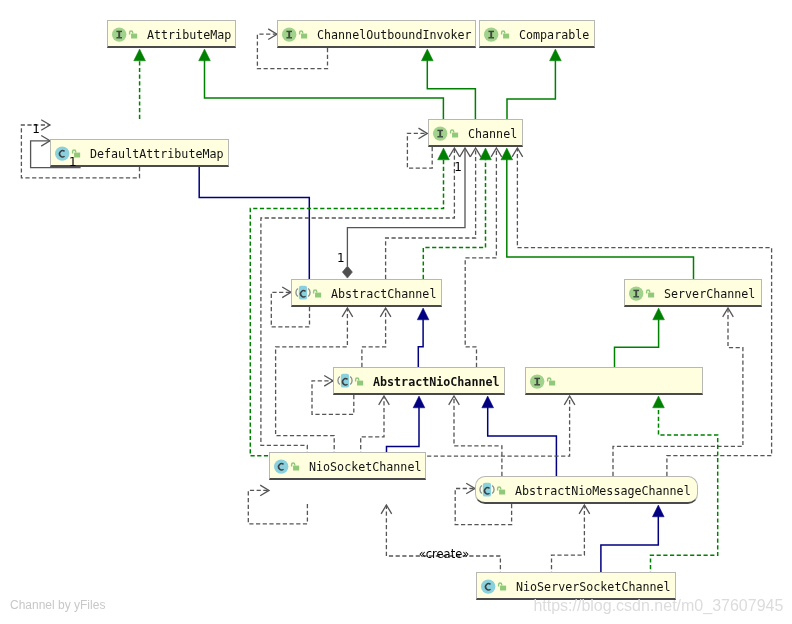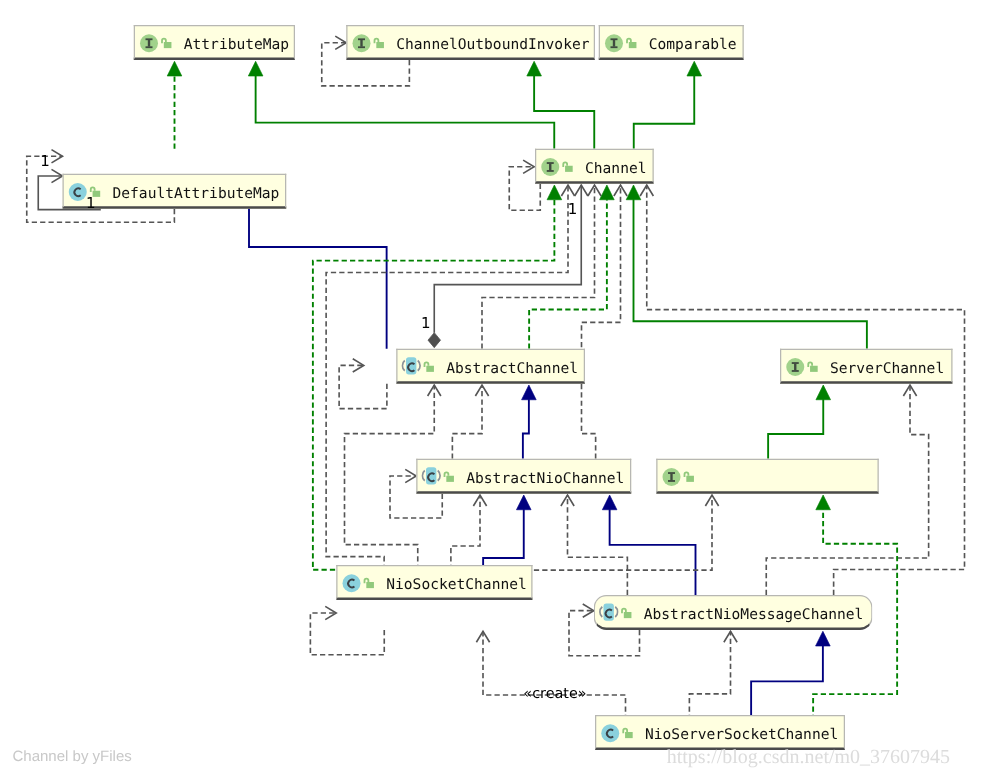--- a/index.html
+++ b/index.html
@@ -8,21 +8,21 @@
        font-family:"DejaVu Sans",sans-serif;
        -webkit-font-smoothing:antialiased;}
   #diagram{position:relative;width:792px;height:624px;}
   svg#edges{position:absolute;left:0;top:0;width:792px;height:624px;}
   .node{position:absolute;box-sizing:border-box;background:#ffffe0;
         border:1px solid #b7b7b3;border-bottom:2px solid #4a4a4a;height:28px;text-align:right;}
   .node .ic{position:absolute;top:0;}
   .node .nm{position:absolute;left:39px;top:0;height:28px;line-height:28px;
             font-family:"DejaVu Sans Mono",monospace;font-size:11.68px;
             color:#121212;white-space:nowrap;letter-spacing:0;}
-  .wm{position:absolute;color:#dcdcdc;font-family:Liberation Serif, serif;white-space:nowrap;}
+  .wm{position:absolute;color:#dcdcdc;font-family:Liberation Sans, sans-serif;white-space:nowrap;}
   .yf{position:absolute;color:#c8c8c8;font-family:"Liberation Sans",sans-serif;font-size:12px;}
   .elabel{position:absolute;font-family:"DejaVu Sans",sans-serif;font-size:12px;color:#000;line-height:1;}
 </style>
 </head>
 <body>
 
 <div id="diagram">
   <svg id="edges" viewBox="0 0 792 624">
       <g>
         <polyline points="139.6,119 139.6,60.328" fill="none" stroke="#008000" stroke-width="1.5" stroke-dasharray="4.2,2.5"></polyline>
@@ -232,21 +232,21 @@
               <rect x="7.25" y="10.9" width="1.9" height="5.4"></rect>
               <rect x="5.4" y="16.05" width="5.6" height="1.45"></rect>
             </g>
           </svg></span>
         <span class="ic" style="left:20px"><svg width="11" height="28" viewBox="0 0 11 28">
             <path d="M1.6 13.5 v-2.0 a1.55 1.55 0 0 1 3.1 0 v1.05" fill="none" stroke="#91c97b" stroke-width="1.45"></path>
             <rect x="3.05" y="12.6" width="6.1" height="4.9" fill="#91c97b"></rect>
           </svg></span>
         <span class="nm">Channel</span>
       </div>
-      <div class="node" style="left: 291px; top: 279px; width: 151px; margin-left: 26px;">
+      <div class="node" style="left: 291px; top: 279px; width: 151px;">
         <span class="ic" style="left:3px"><svg width="16" height="28" viewBox="0 0 16 28">
             <path d="M2.8 8.4 A5.4 5.4 0 0 0 2.8 16.6" fill="none" stroke="#8b9198" stroke-width="1.35"></path>
             <path d="M13.2 8.4 A5.4 5.4 0 0 1 13.2 16.6" fill="none" stroke="#8b9198" stroke-width="1.35"></path>
             <rect x="3.8" y="5.8" width="8.3" height="13.8" rx="2.2" fill="#8ad1dd"></rect>
             <path d="M10.55 11.35 A3.1 3.1 0 1 0 10.55 16.25" fill="none" stroke="#3a4146" stroke-width="1.55"></path>
           </svg></span>
         <span class="ic" style="left:20px"><svg width="11" height="28" viewBox="0 0 11 28">
             <path d="M1.6 13.5 v-2.0 a1.55 1.55 0 0 1 3.1 0 v1.05" fill="none" stroke="#91c97b" stroke-width="1.45"></path>
             <rect x="3.05" y="12.6" width="6.1" height="4.9" fill="#91c97b"></rect>
           </svg></span>
@@ -260,21 +260,21 @@
               <rect x="7.25" y="10.9" width="1.9" height="5.4"></rect>
               <rect x="5.4" y="16.05" width="5.6" height="1.45"></rect>
             </g>
           </svg></span>
         <span class="ic" style="left:20px"><svg width="11" height="28" viewBox="0 0 11 28">
             <path d="M1.6 13.5 v-2.0 a1.55 1.55 0 0 1 3.1 0 v1.05" fill="none" stroke="#91c97b" stroke-width="1.45"></path>
             <rect x="3.05" y="12.6" width="6.1" height="4.9" fill="#91c97b"></rect>
           </svg></span>
         <span class="nm">ServerChannel</span>
       </div>
-      <div class="node" style="left: 333px; top: 367px; width: 172px;">
+      <div class="node" style="left: 333px; top: 367px; width: 172px; font-weight: bold;">
         <span class="ic" style="left:3px"><svg width="16" height="28" viewBox="0 0 16 28">
             <path d="M2.8 8.4 A5.4 5.4 0 0 0 2.8 16.6" fill="none" stroke="#8b9198" stroke-width="1.35"></path>
             <path d="M13.2 8.4 A5.4 5.4 0 0 1 13.2 16.6" fill="none" stroke="#8b9198" stroke-width="1.35"></path>
             <rect x="3.8" y="5.8" width="8.3" height="13.8" rx="2.2" fill="#8ad1dd"></rect>
             <path d="M10.55 11.35 A3.1 3.1 0 1 0 10.55 16.25" fill="none" stroke="#3a4146" stroke-width="1.55"></path>
           </svg></span>
         <span class="ic" style="left:20px"><svg width="11" height="28" viewBox="0 0 11 28">
             <path d="M1.6 13.5 v-2.0 a1.55 1.55 0 0 1 3.1 0 v1.05" fill="none" stroke="#91c97b" stroke-width="1.45"></path>
             <rect x="3.05" y="12.6" width="6.1" height="4.9" fill="#91c97b"></rect>
           </svg></span>

